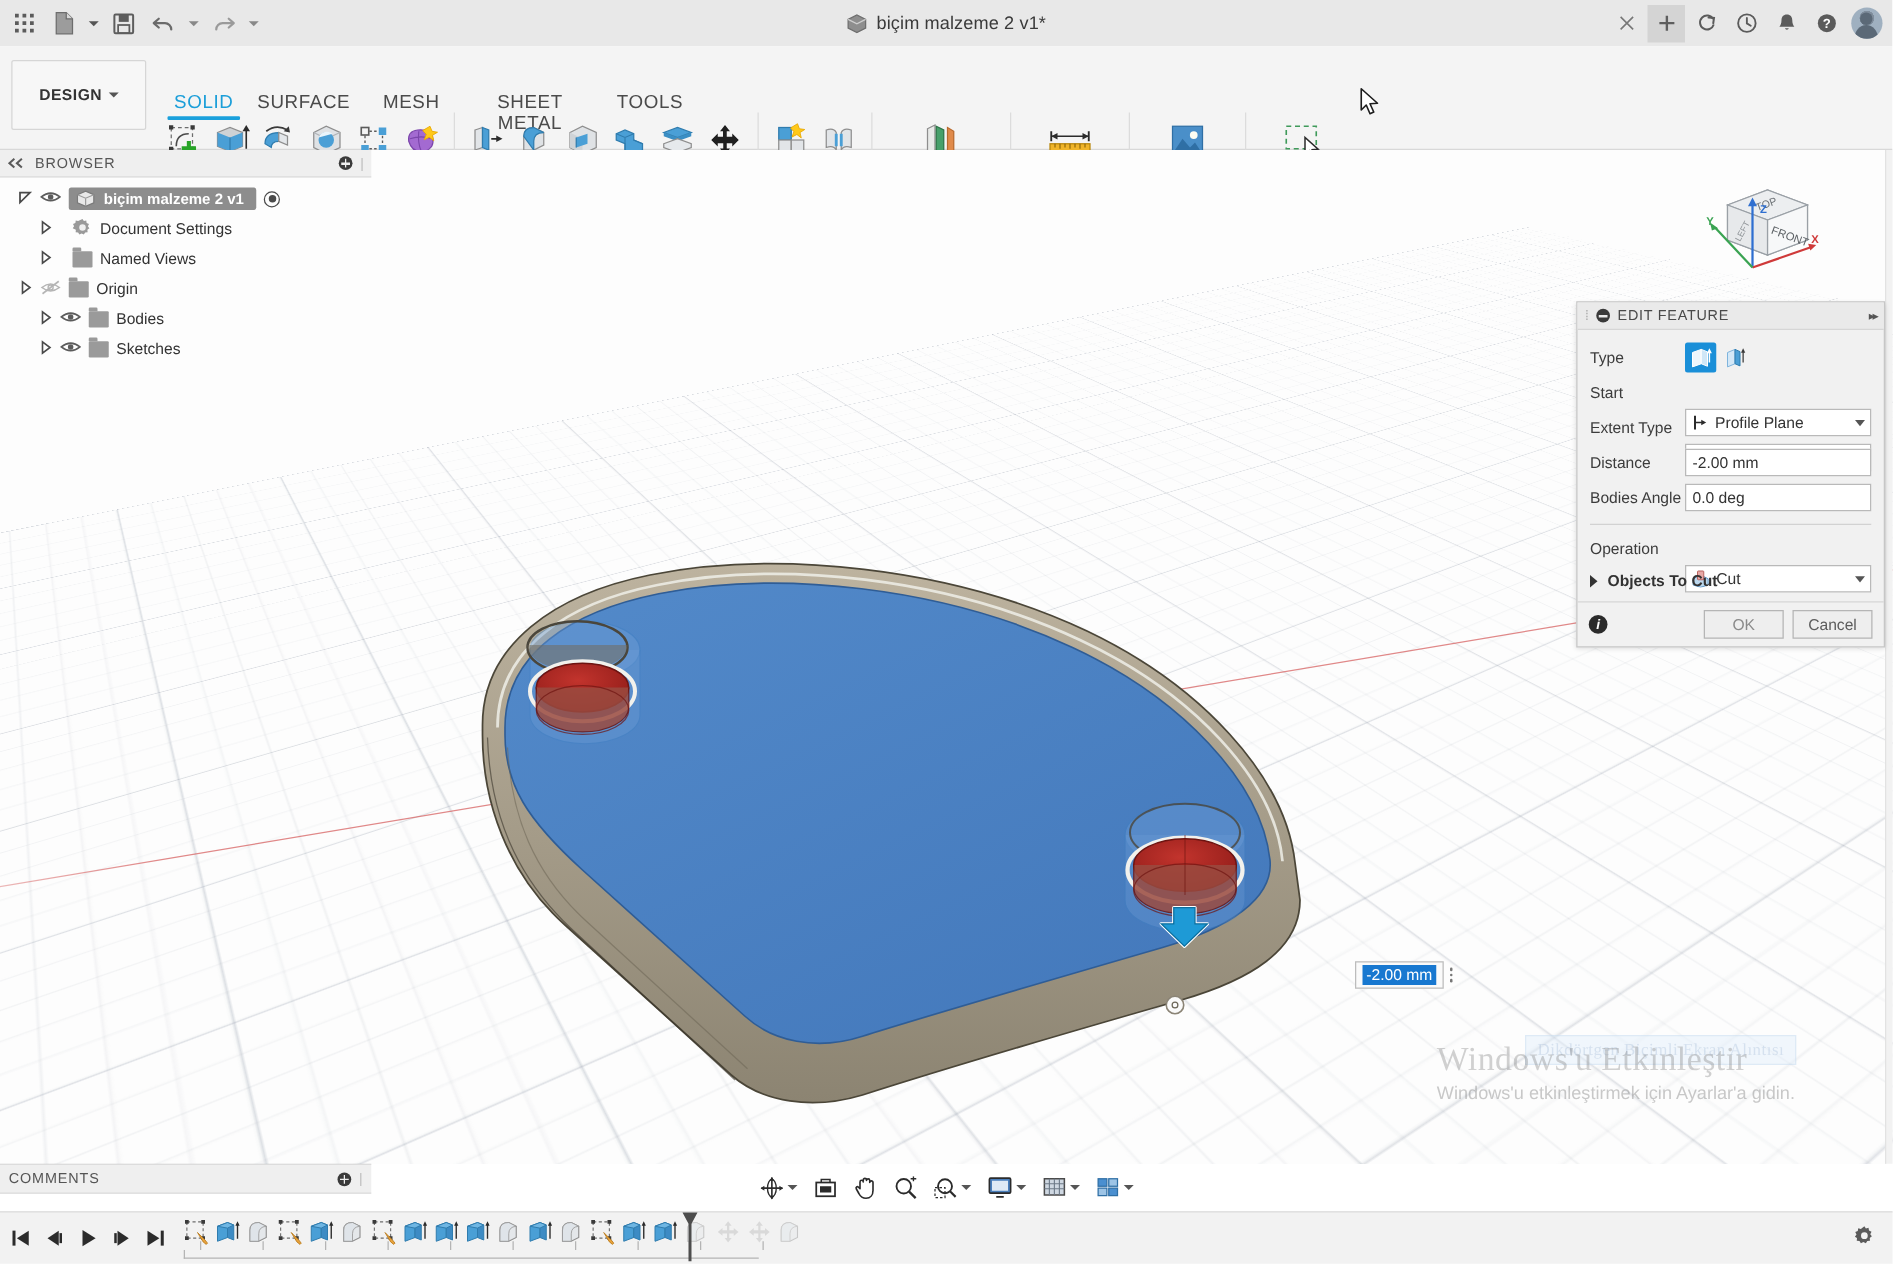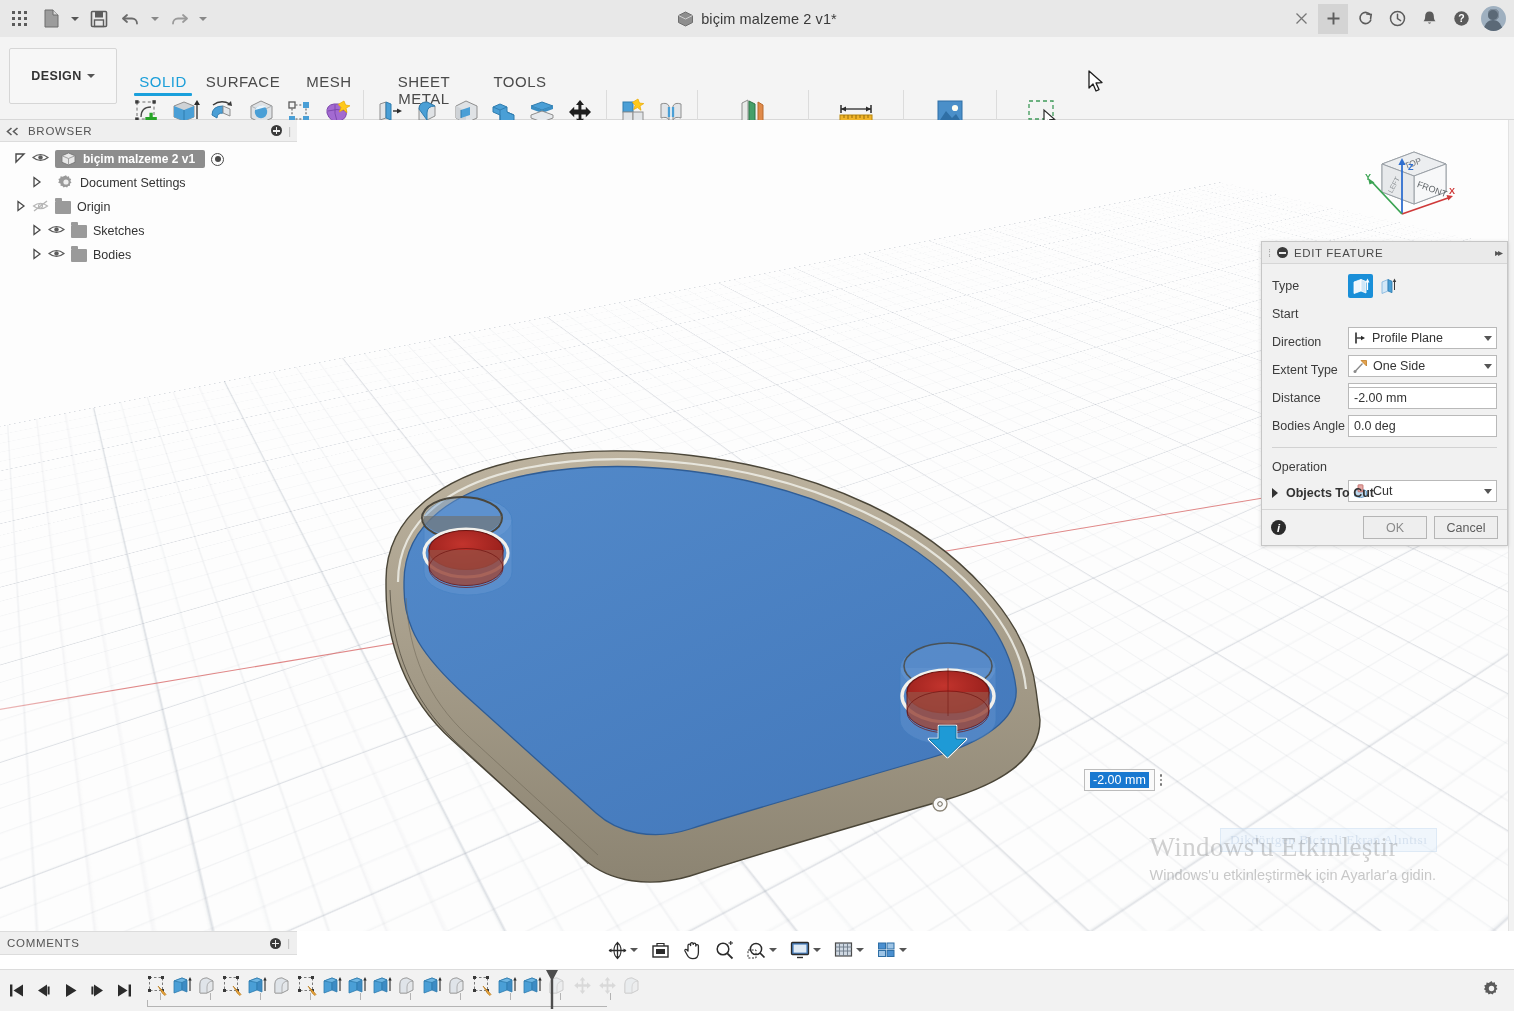--- a/index.html
+++ b/index.html
@@ -770,20 +770,29 @@
         </span>
         <span style="margin-left:10px">
           <svg width="16" height="16" viewBox="0 0 16 16">
               <path d="M8 1.2 l1.1 1.6 l1.9-.5 l.3 2 l1.9 .8 l-.9 1.8 l1.2 1.6 l-1.6 1.2 l.2 2 l-2 .2 l-1 1.7 l-1.8-.9 l-1.8 .9 l-1-1.7 l-2-.2 l.2-2 L.1 8.5 l1.2-1.6 l-.9-1.8 l1.9-.8 l.3-2 l1.9 .5z" fill="#9a9a9a"></path>
               <circle cx="8" cy="8" r="2.6" fill="#efefef"></circle>
             </svg>
         </span>
         <span>Document Settings</span>
       </div>
 
+      <div class="brow" style="padding-left:32px">
+        <span>
+          <svg width="10" height="12" viewBox="0 0 10 12">
+              <path d="M2 1.5 L8 6 L2 10.5Z" fill="none" stroke="#4a4a4a" stroke-width="1.3"></path>
+            </svg>
+        </span>
+        <span class="folder" style="margin-left:10px"></span>
+        <span>Named Views</span>
+      </div>
 
       <div class="brow" style="padding-left:16px">
         <span>
           <svg width="10" height="12" viewBox="0 0 10 12">
               <path d="M2 1.5 L8 6 L2 10.5Z" fill="none" stroke="#4a4a4a" stroke-width="1.3"></path>
             </svg>
         </span>
         <span>
           <svg width="17" height="12" viewBox="0 0 17 12">
               <path d="M1.5 6 Q8.5 0.5 15.5 6 Q8.5 11.5 1.5 6Z" fill="none" stroke="#b5b5b5" stroke-width="1.2"></path>
@@ -801,37 +810,37 @@
               <path d="M2 1.5 L8 6 L2 10.5Z" fill="none" stroke="#4a4a4a" stroke-width="1.3"></path>
             </svg>
         </span>
         <span>
           <svg width="17" height="11" viewBox="0 0 17 11">
               <path d="M1 5.5 Q8.5 -0.5 16 5.5 Q8.5 11.5 1 5.5Z" fill="none" stroke="#5b5b5b" stroke-width="1.2"></path>
               <circle cx="8.5" cy="5.5" r="2.2" fill="#5b5b5b"></circle>
             </svg>
         </span>
         <span class="folder"></span>
-        <span>Sketches</span>
+        <span>Bodies</span>
       </div>
 
       <div class="brow" style="padding-left:32px">
         <span>
           <svg width="10" height="12" viewBox="0 0 10 12">
               <path d="M2 1.5 L8 6 L2 10.5Z" fill="none" stroke="#4a4a4a" stroke-width="1.3"></path>
             </svg>
         </span>
         <span>
           <svg width="17" height="11" viewBox="0 0 17 11">
               <path d="M1 5.5 Q8.5 -0.5 16 5.5 Q8.5 11.5 1 5.5Z" fill="none" stroke="#5b5b5b" stroke-width="1.2"></path>
               <circle cx="8.5" cy="5.5" r="2.2" fill="#5b5b5b"></circle>
             </svg>
         </span>
         <span class="folder"></span>
-        <span>Bodies</span>
+        <span>Sketches</span>
       </div>
     </div>
   </div>
 
   <div class="dialog">
     <div class="dlg-head">
       <span class="grip">⁞</span>
       <span class="dot-minus"></span>
       <span class="tt">EDIT FEATURE</span>
       <span class="dbl-arrow">▸▸</span>
@@ -870,34 +879,20 @@
               <path d="M3 1.5 V12.5" stroke="#2b2b2b" stroke-width="1.6"></path>
               <path d="M3.6 7 H10" stroke="#2b2b2b" stroke-width="1.3"></path>
                 <path d="M12 7 l-4 -2.2 v4.4z" fill="#2b2b2b"></path>
             </svg>
             <span class="txt">Profile Plane</span>
             <span class="cv"></span>
           </span>
         </span>
       </div>
 
-      <div class="row">
-        <span class="lab">Direction</span>
-        <span class="ctl">
-          <span class="select">
-            <svg width="15" height="14" viewBox="0 0 15 14">
-              <path d="M2 12.5 L9.5 4.5" stroke="#8a8a8a" stroke-width="1.3"></path>
-              <path d="M8 1.5 L13.5 1.5 L13.5 7 Z" fill="#e2a24d" stroke="#c07c24" stroke-width=".8"></path>
-              <circle cx="2" cy="12.5" r="1.5" fill="#8a8a8a"></circle>
-            </svg>
-            <span class="txt">One Side</span>
-            <span class="cv"></span>
-          </span>
-        </span>
-      </div>
 
       <div class="row">
         <span class="lab">Extent Type</span>
         <span class="ctl">
           <span class="select">
             <svg width="15" height="13" viewBox="0 0 15 13">
               <path d="M1.5 2.5 V10.5 M13.5 2.5 V10.5" stroke="#2b2b2b" stroke-width="1.5"></path>
               <path d="M2.5 6.5 H12.5" stroke="#2b2b2b" stroke-width="1.2"></path>
               <path d="M1.8 6.5 l3.6 -2 v4z M13.2 6.5 l-3.6 -2 v4z" fill="#2b2b2b"></path>
             </svg>

